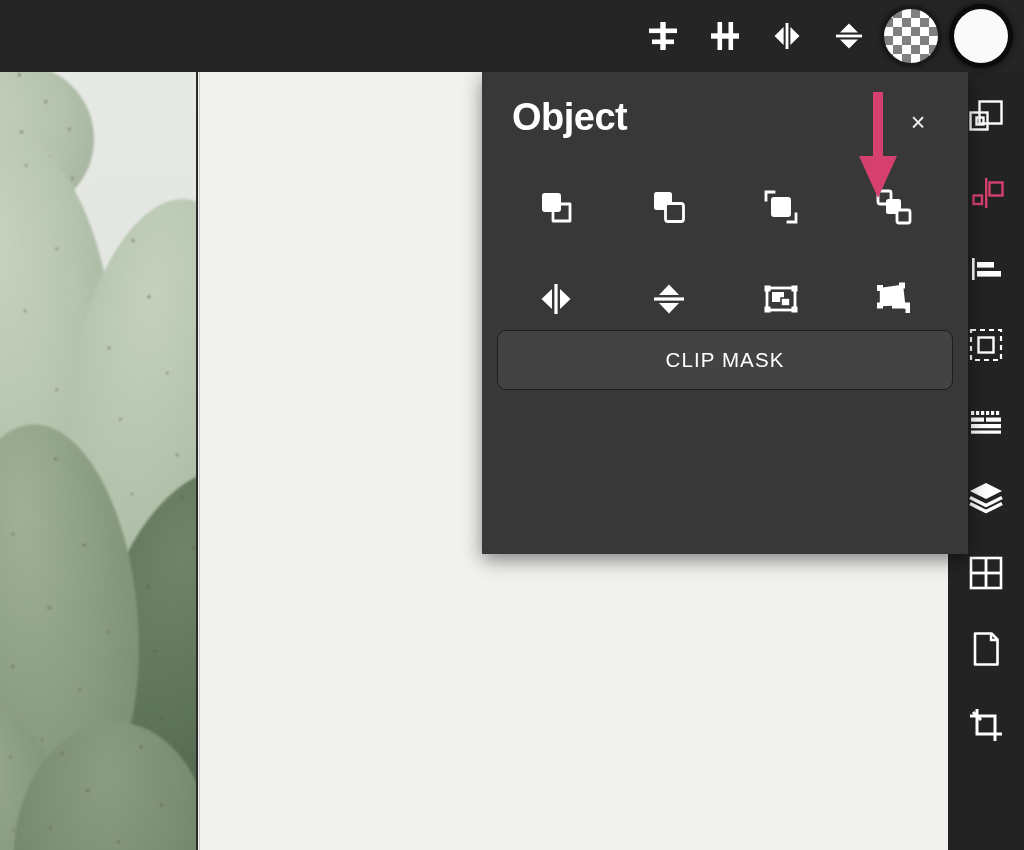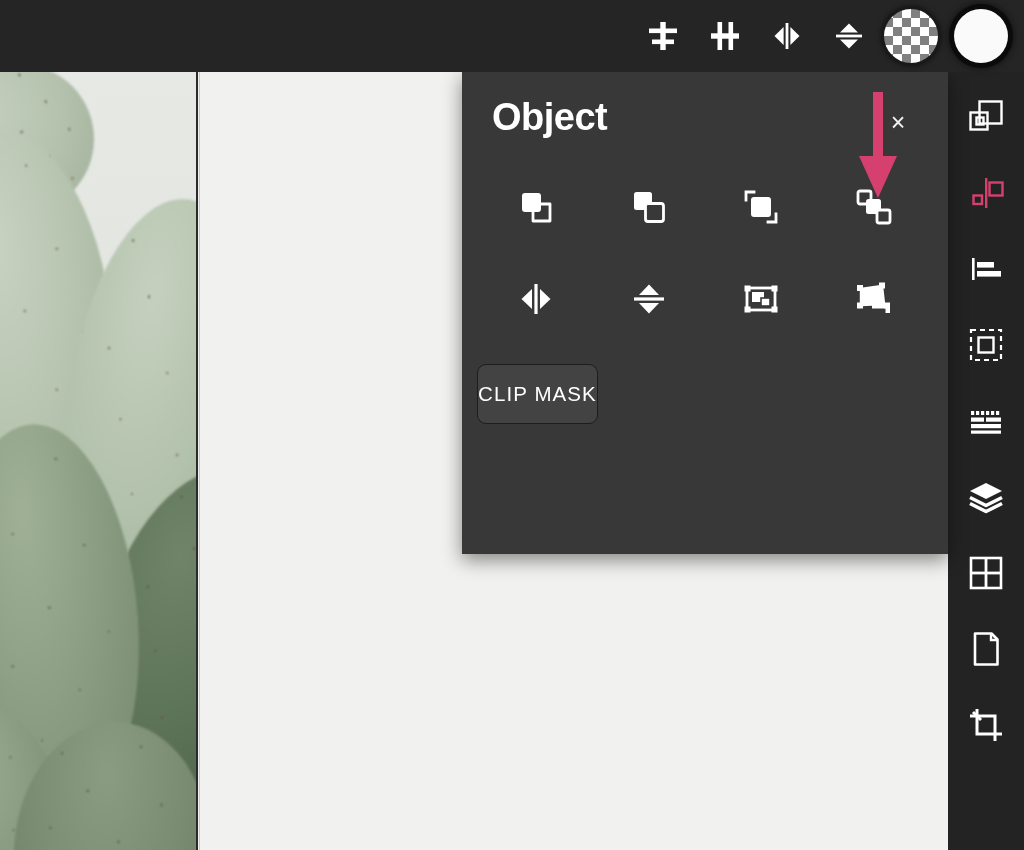--- a/index.html
+++ b/index.html
@@ -185,21 +185,21 @@
   }
   .side-btn {
     width: 56px; height: 54px;
     display: flex; align-items: center; justify-content: center;
     cursor: pointer;
   }
 
   
   .object-panel {
     position: absolute;
-    left: 462px;
+    left: 482px;
     top: 72px;
     width: 486px;
     height: 482px;
     background: #383838;
     box-shadow: 0 6px 18px rgba(0,0,0,.45);
     z-index: 28;
     padding: 0 14px;
   }
 
   .panel-header {
@@ -236,23 +236,23 @@
   }
   .grid-btn {
     height: 62px;
     display: flex;
     align-items: center;
     justify-content: center;
     cursor: pointer;
   }
 
   .panel-buttons {
-    margin-top: 34px;
     padding: 0 1px;
     display: flex;
+    flex-direction: column;
     gap: 22px;
   }
   .pill-btn {
     height: 60px;
     border-radius: 9px;
     background: #434343;
     border: 1.5px solid #1d1d1d;
     color: #ffffff;
     font-size: 20.5px;
     letter-spacing: 1.1px;

